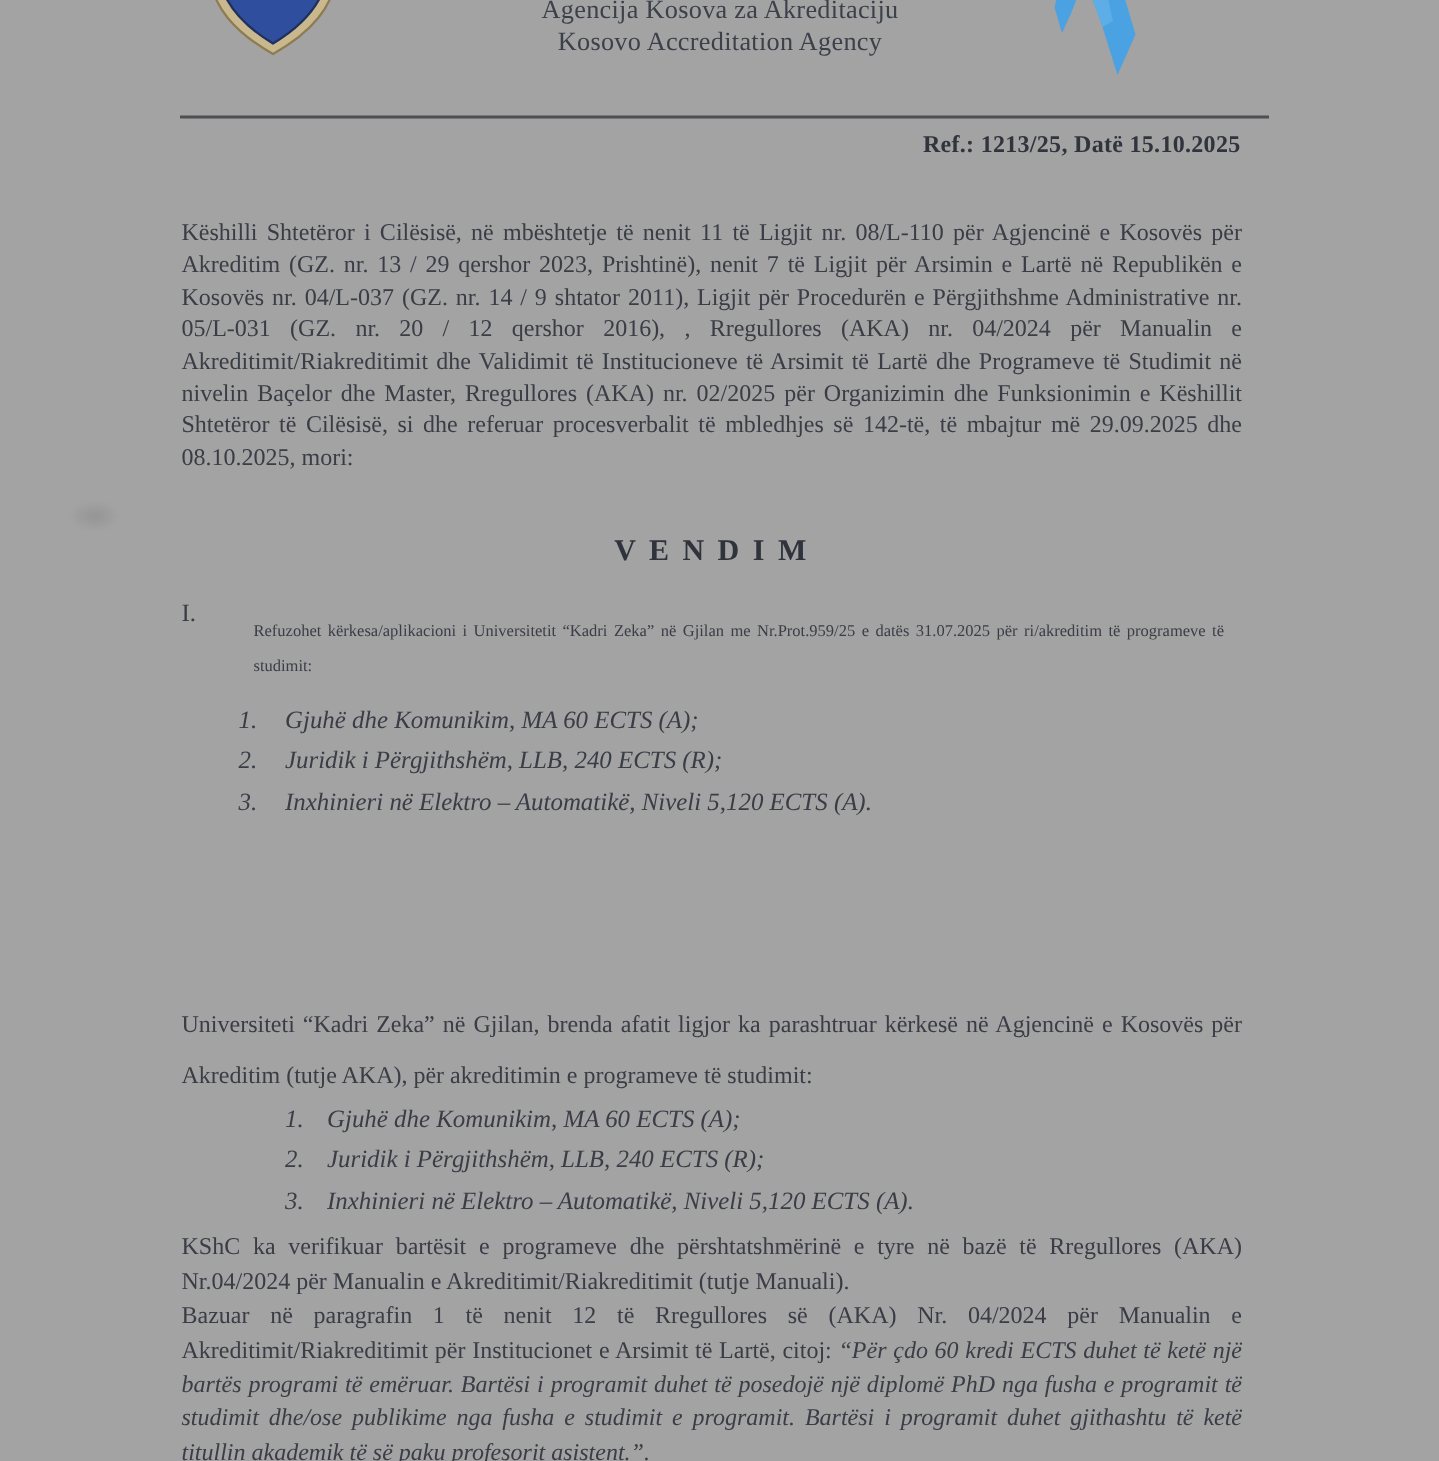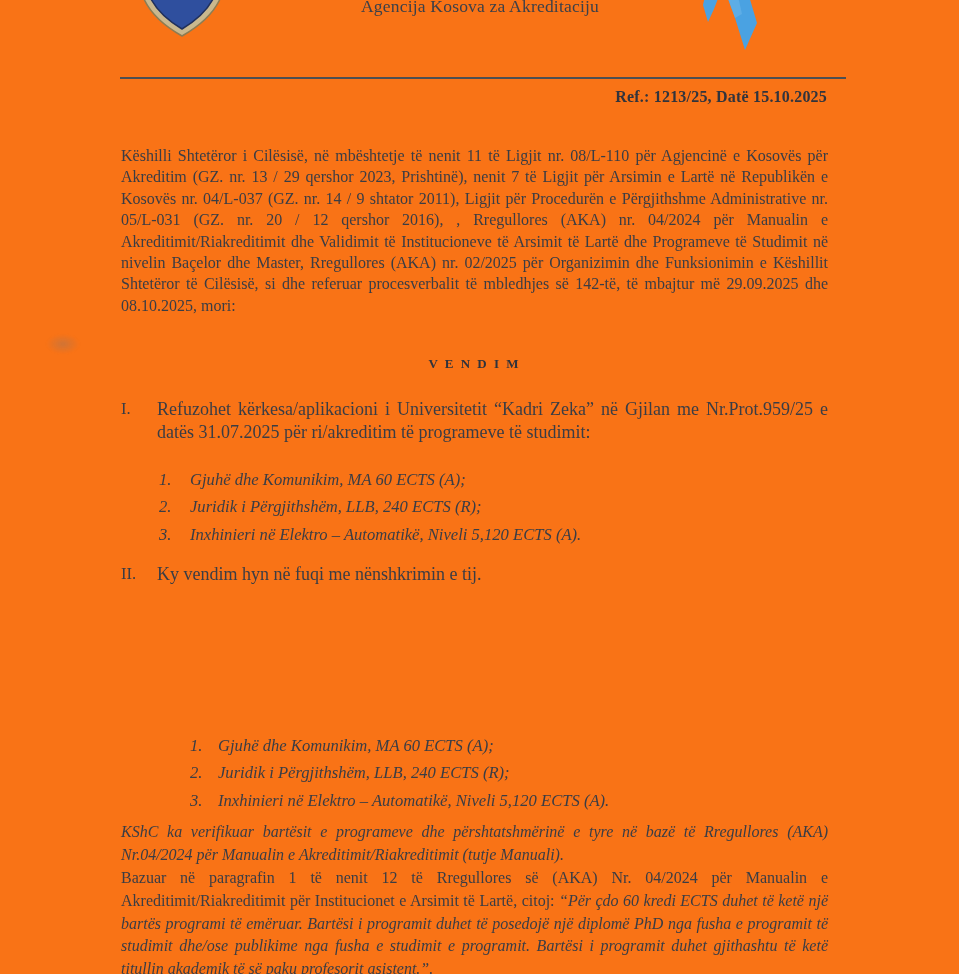--- a/index.html
+++ b/index.html
@@ -1,19 +1,19 @@
 <!DOCTYPE html>
 <html><head>
 <meta charset="utf-8">
 <style>
   html,body{margin:0;padding:0;background:#e8e8e8;}
   .page{
     position:relative;
     width:959px;height:974px;
-    background:#f97316;
+    background:#a3a3a3;
     overflow:hidden;
     font-family:"Liberation Serif","DejaVu Serif",serif;
     color:#3a3d45;
   }
   
   .org-block{
     position:absolute;left:10px;top:-4px;width:940px;
     text-align:center;
     font-size:17.5px;line-height:20.5px;
     color:#3c4049;
@@ -34,41 +34,41 @@
   .para{
     position:absolute;left:121px;width:707px;
     font-size:16px;line-height:21.4px;
     text-align:justify;
     margin:0;
   }
   .intro{top:145px;}
   .heading{
     position:absolute;left:121px;width:707px;
     text-align:center;font-weight:bold;
-    font-size:13px;letter-spacing:2px;color:#30333c;
+    font-size:20px;letter-spacing:2px;color:#30333c;
     margin:0;
   }
   .h-vendim{top:356px;}
   .h-arsyetim{top:620px;}
   .roman-item{
     position:absolute;left:121px;width:707px;
     display:flex;align-items:flex-start;
   }
   .item-1{top:398px;}
   .item-2{top:563px;}
   .roman-num{flex:0 0 36px;font-size:16.6px;line-height:22.5px;}
-  .roman-text{flex:1;font-size:18px;line-height:22.5px;text-align:justify;margin:0;}
+  .roman-text{flex:1;font-size:11px;line-height:22.5px;text-align:justify;margin:12px;}
   .prog-list{position:absolute;margin:0;padding:0;list-style:none;font-style:italic;}
   .prog-list-1{left:159px;top:466px;}
   .prog-list-2{left:190px;top:732px;}
   .prog-item{display:flex;font-size:16.6px;line-height:27.4px;}
   .prog-list-1 .prog-num{flex:0 0 31px;}
   .prog-list-2 .prog-num{flex:0 0 28px;}
   .reason-intro{top:667px;line-height:34px;}
-  .verify{top:821px;line-height:22.6px;font-style:italic;}
+  .verify{top:821px;line-height:22.6px;}
   .legal{top:867px;line-height:22.8px;}
   .legal .quote{font-style:italic;}
   
   .smudge{
     position:absolute;left:46px;top:334px;width:34px;height:20px;
     background:radial-gradient(ellipse at center,rgba(120,120,125,.32),rgba(120,120,125,0) 70%);
     filter:blur(1px);
   }
 </style>
 </head>
@@ -83,20 +83,21 @@
   </svg>
 
   <svg class="ribbon-logo" viewBox="0 0 82 58" aria-hidden="true">
     <polygon points="11,0 25,0 20,13 14,26 9,9" fill="#4aa2e2"></polygon>
     <polygon points="33,0 55,0 63,27 51,54 41,22" fill="#4aa2e2"></polygon>
     <polygon points="33,0 44,0 48,18 41,22" fill="#6db6ea" opacity="0.55"></polygon>
   </svg>
 
   <div class="org-block">
     <div>Agencija Kosova za Akreditaciju</div>
+    <div>Kosovo Accreditation Agency</div>
   </div>
 
   <div class="header-rule"></div>
 
   <div class="ref-line">Ref.: 1213/25, Datë 15.10.2025</div>
 
   <div class="smudge"></div>
 
   <p class="para intro">Këshilli Shtetëror i Cilësisë, në mbështetje të nenit 11 të Ligjit nr. 08/L-110 për Agjencinë e Kosovës për Akreditim (GZ. nr. 13 / 29 qershor 2023, Prishtinë), nenit 7 të Ligjit për Arsimin e Lartë në Republikën e Kosovës nr. 04/L-037 (GZ. nr. 14 / 9 shtator 2011), Ligjit për Procedurën e Përgjithshme Administrative nr. 05/L-031 (GZ. nr. 20 / 12 qershor 2016), , Rregullores (AKA) nr. 04/2024 për Manualin e Akreditimit/Riakreditimit dhe Validimit të Institucioneve të Arsimit të Lartë dhe Programeve të Studimit në nivelin Baçelor dhe Master, Rregullores (AKA) nr. 02/2025 për Organizimin dhe Funksionimin e Këshillit Shtetëror të Cilësisë, si dhe referuar procesverbalit të mbledhjes së 142-të, të mbajtur më 29.09.2025 dhe 08.10.2025, mori:</p>
 
@@ -115,26 +116,23 @@
     <li class="prog-item">
       <span class="prog-num">2.</span>
       <span>Juridik i Përgjithshëm, LLB, 240 ECTS (R);</span>
     </li>
     <li class="prog-item">
       <span class="prog-num">3.</span>
       <span>Inxhinieri në Elektro – Automatikë, Niveli 5,120 ECTS (A).</span>
     </li>
   </ul>
 
-  <div class="roman-item item-2">
-    <div class="roman-num">II.</div>
-    <p class="roman-text">Ky vendim hyn në fuqi me nënshkrimin e tij.</p>
-  </div>
 
 
+  <p class="para reason-intro">Universiteti “Kadri Zeka” në Gjilan, brenda afatit ligjor ka parashtruar kërkesë në Agjencinë e Kosovës për Akreditim (tutje AKA), për akreditimin e programeve të studimit:</p>
 
   <ul class="prog-list prog-list-2">
     <li class="prog-item">
       <span class="prog-num">1.</span>
       <span>Gjuhë dhe Komunikim, MA 60 ECTS (A);</span>
     </li>
     <li class="prog-item">
       <span class="prog-num">2.</span>
       <span>Juridik i Përgjithshëm, LLB, 240 ECTS (R);</span>
     </li>

